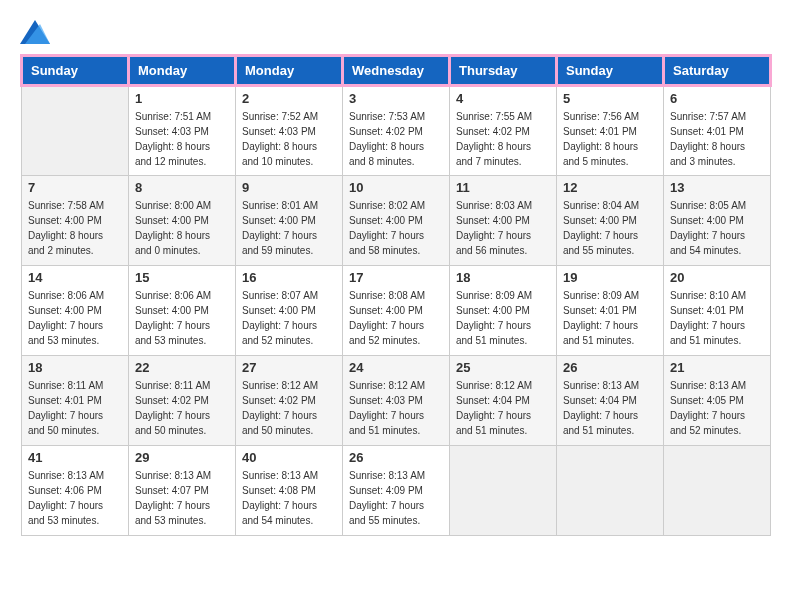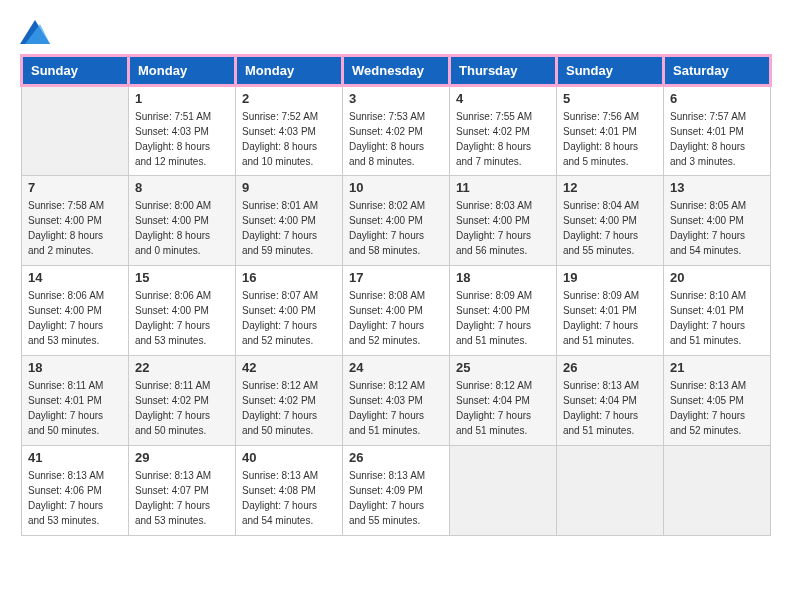--- a/index.html
+++ b/index.html
@@ -215,21 +215,21 @@
       <tr>
         <td>
           <div class="day-number">18</div>
           <div class="day-info">Sunrise: 8:11 AM<br>Sunset: 4:01 PM<br>Daylight: 7 hours and 50 minutes.</div>
         </td>
         <td>
           <div class="day-number">22</div>
           <div class="day-info">Sunrise: 8:11 AM<br>Sunset: 4:02 PM<br>Daylight: 7 hours and 50 minutes.</div>
         </td>
         <td>
-          <div class="day-number">42</div>
+          <div class="day-number">27</div>
           <div class="day-info">Sunrise: 8:12 AM<br>Sunset: 4:02 PM<br>Daylight: 7 hours and 50 minutes.</div>
         </td>
         <td>
           <div class="day-number">24</div>
           <div class="day-info">Sunrise: 8:12 AM<br>Sunset: 4:03 PM<br>Daylight: 7 hours and 51 minutes.</div>
         </td>
         <td>
           <div class="day-number">25</div>
           <div class="day-info">Sunrise: 8:12 AM<br>Sunset: 4:04 PM<br>Daylight: 7 hours and 51 minutes.</div>
         </td>

